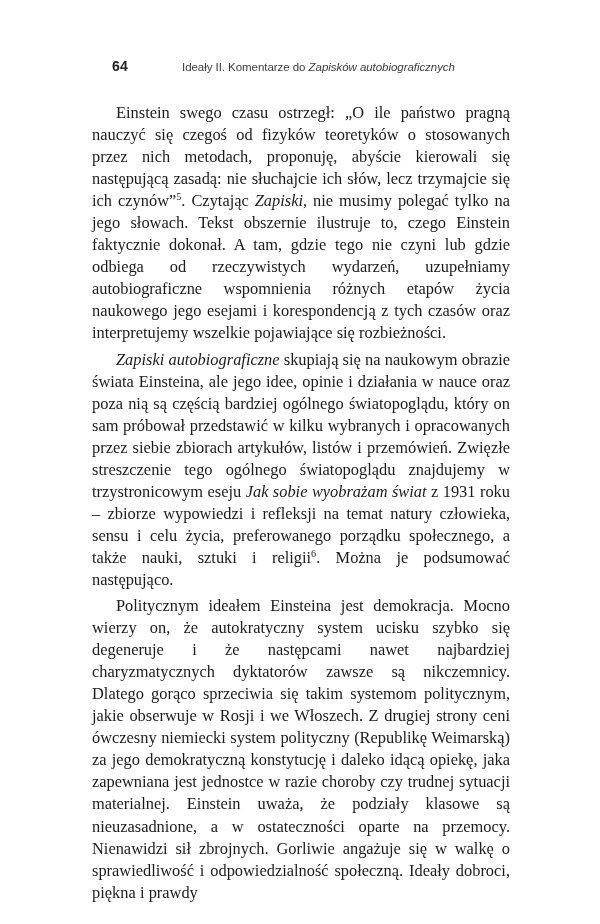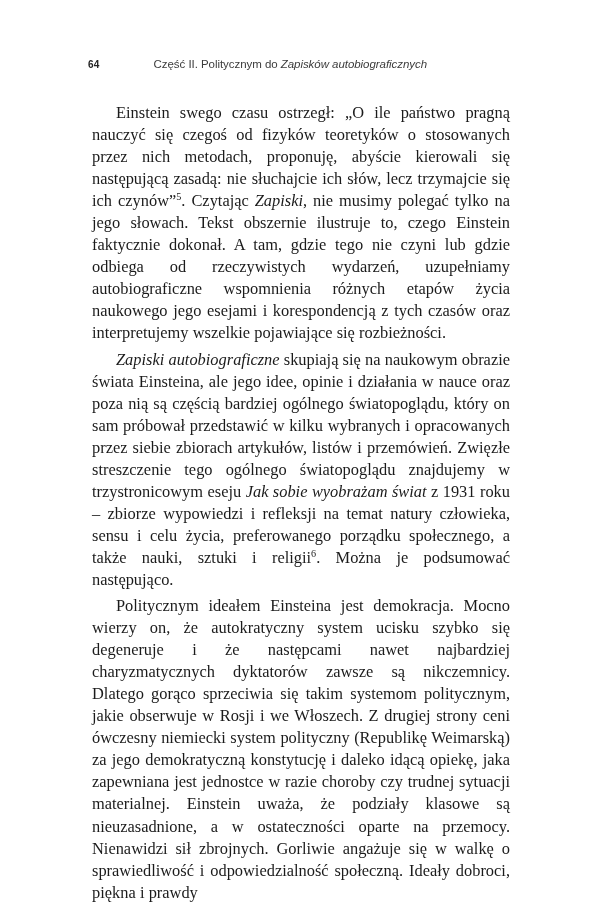--- a/index.html
+++ b/index.html
@@ -22,23 +22,24 @@
     width: 426px;
     height: 20px;
     font-family: "Liberation Sans", sans-serif;
     font-size: 11.5px;
     color: #3a3a3a;
     white-space: nowrap;
   }
   .folio {
     font-family: "Liberation Sans", sans-serif;
     font-weight: bold;
-    font-size: 10px;
+    font-size: 14px;
     color: #232323;
     letter-spacing: 0.2px;
+    margin-left: 24px;
   }
   .head-text {
     display: inline-block;
     margin-left: 54px;
     color: #3c3c3c;
     letter-spacing: -0.05px;
   }
   .head-text em {
     font-style: italic;
   }
@@ -69,21 +70,21 @@
     vertical-align: super;
     line-height: 0;
   }
 </style>
 </head>
 <body>
 
 <div class="page">
 
   <div class="running-head">
-    <span class="folio">64</span><span class="head-text"><span>Część II. Politycznym do </span><em>Zapisków autobiograficznych</em></span>
+    <span class="folio">64</span><span class="head-text"><span>Ideały II. Komentarze do </span><em>Zapisków autobiograficznych</em></span>
   </div>
 
   <div class="textblock" id="textblock">
       <p class="body"><span>Einstein swego czasu ostrzegł: „O ile państwo pragną nauczyć się czegoś od fizyków teoretyków o stosowanych przez nich metodach, proponuję, abyście kierowali się następującą zasadą: nie słuchajcie ich słów, lecz trzymajcie się ich czynów”</span><sup>5</sup><span>. Czytając </span><em>Zapiski</em><span>, nie musimy polegać tylko na jego słowach. Tekst obszernie ilustruje to, czego Einstein faktycznie dokonał. A tam, gdzie tego nie czyni lub gdzie odbiega od rzeczywistych wydarzeń, uzupełniamy autobiograficzne wspomnienia różnych etapów życia naukowego jego esejami i korespondencją z tych czasów oraz interpretujemy wszelkie pojawiające się rozbieżności.</span></p>
       <p class="body"><em>Zapiski autobiograficzne</em><span> skupiają się na naukowym obrazie świata Einsteina, ale jego idee, opinie i działania w nauce oraz poza nią są częścią bardziej ogólnego światopoglądu, który on sam próbował przedstawić w kilku wybranych i opracowanych przez siebie zbiorach artykułów, listów i przemówień. Zwięzłe streszczenie tego ogólnego światopoglądu znajdujemy w trzystronicowym eseju </span><em>Jak sobie wyobrażam świat</em><span> z 1931 roku – zbiorze wypowiedzi i refleksji na temat natury człowieka, sensu i celu życia, preferowanego porządku społecznego, a także nauki, sztuki i religii</span><sup>6</sup><span>. Można je podsumować następująco.</span></p>
       <p class="body"><span>Politycznym ideałem Einsteina jest demokracja. Mocno wierzy on, że autokratyczny system ucisku szybko się degeneruje i że następcami nawet najbardziej charyzmatycznych dyktatorów zawsze są nikczemnicy. Dlatego gorąco sprzeciwia się takim systemom politycznym, jakie obserwuje w Rosji i we Włoszech. Z drugiej strony ceni ówczesny niemiecki system polityczny (Republikę Weimarską) za jego demokratyczną konstytucję i daleko idącą opiekę, jaka zapewniana jest jednostce w razie choroby czy trudnej sytuacji materialnej. Einstein uważa, że podziały klasowe są nieuzasadnione, a w ostateczności oparte na przemocy. Nienawidzi sił zbrojnych. Gorliwie angażuje się w walkę o sprawiedliwość i odpowiedzialność społeczną. Ideały dobroci, piękna i prawdy</span></p>
     </div>
 
 </div>
 

